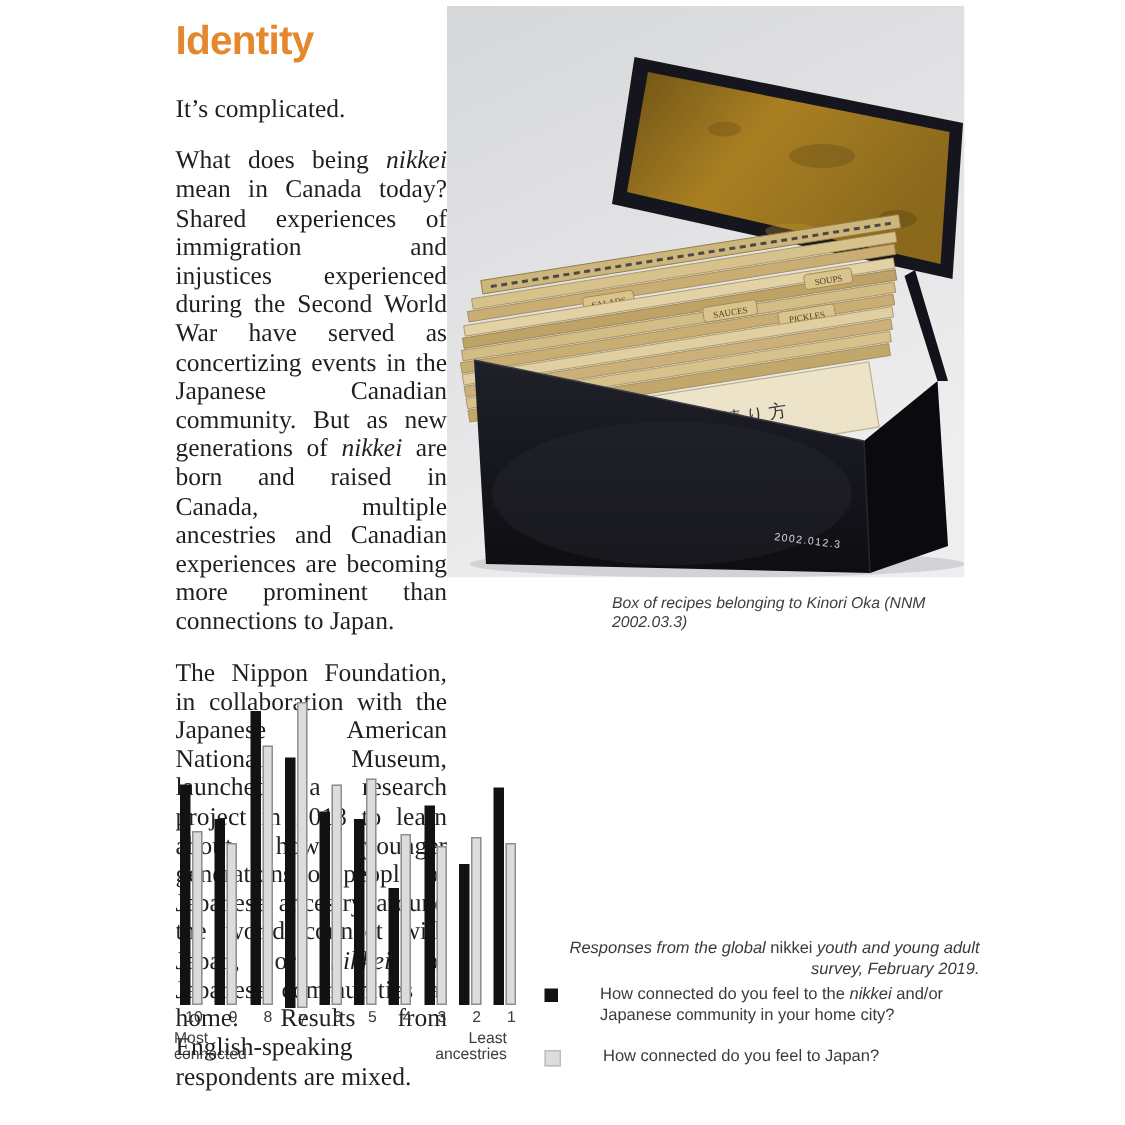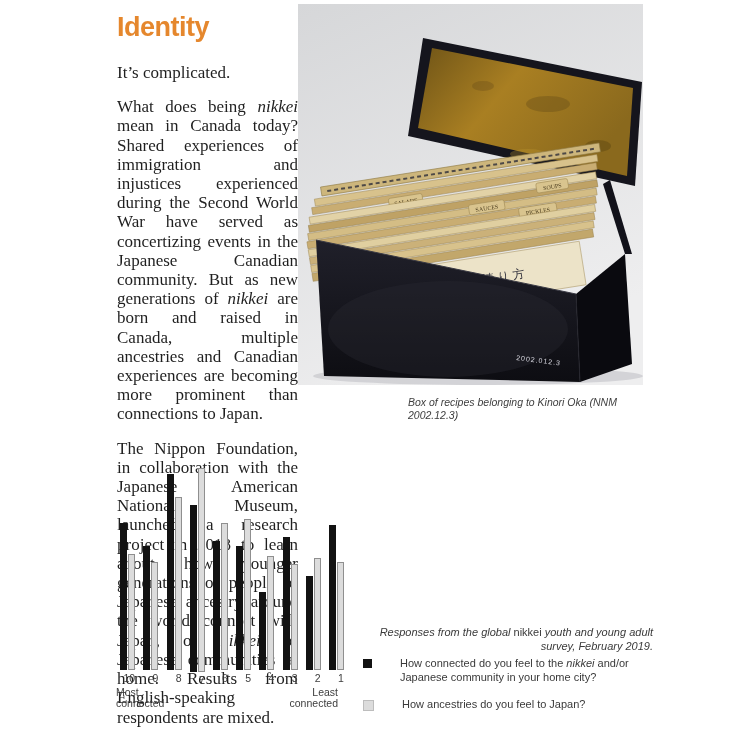--- a/index.html
+++ b/index.html
@@ -114,21 +114,21 @@
         <polygon points="312,176 334,250 327,250 305,180" fill="#12121a"></polygon>
         <polygon points="18,236 278,290 282,378 26,372" fill="url(#g-box)"></polygon>
         <ellipse cx="150" cy="325" rx="120" ry="48" fill="#2a2a34" opacity="0.35"></ellipse>
         <polygon points="278,290 327,250 334,360 282,378" fill="#0a0a0f"></polygon>
         <line x1="18" y1="236" x2="278" y2="290" stroke="#3a3a44" stroke-width="1"></line>
         <line x1="278" y1="290" x2="282" y2="378" stroke="#26262e" stroke-width="1"></line>
         <text x="218" y="356" transform="rotate(7 218 356)" font-size="7" fill="#d8d8e0" letter-spacing="1" font-family="Liberation Sans,sans-serif">2002.012.3</text>
       </g>
     </svg>
   </div>
-  <div id="photo-caption">Box of recipes belonging to Kinori Oka (NNM 2002.12.3)</div>
+  <div id="photo-caption">Box of recipes belonging to Kinori Oka (NNM 2002.03.3)</div>
 
   <div id="chart">
     <div id="chart-bars">
         <div class="chart-group">
           <div class="bars-pair">
             <div class="bar bar-black" style="height: 147px;"></div>
             <div class="bar bar-gray" style="height: 116px;"></div>
           </div>
           <div class="x-label">10</div>
         </div>
@@ -190,26 +190,26 @@
         </div>
         <div class="chart-group">
           <div class="bars-pair">
             <div class="bar bar-black" style="height: 145px;"></div>
             <div class="bar bar-gray" style="height: 108px;"></div>
           </div>
           <div class="x-label">1</div>
         </div>
       </div>
     <div id="most-note" class="axis-note">Most connected</div>
-    <div id="least-note" class="axis-note">Least connected</div>
+    <div id="least-note" class="axis-note">Least ancestries</div>
   </div>
 
   <div id="survey-note">Responses from the global <span class="rm">nikkei</span> youth and young adult survey, February 2019.</div>
   <div id="legend-item-0" class="legend-item">
     <span class="sq" id="sq-0" style="background: rgb(18, 18, 18);"></span>
     <span>How connected do you feel to the <i>nikkei</i> and/or Japanese community in your home city?</span>
   </div>
   <div id="legend-item-1" class="legend-item">
     <span class="sq" id="sq-1" style="background: rgb(220, 220, 220); border: 1px solid rgb(189, 189, 189);"></span>
-    <span>How ancestries do you feel to Japan?</span>
+    <span>How connected do you feel to Japan?</span>
   </div>
 
 </div>
 
 </body></html>

